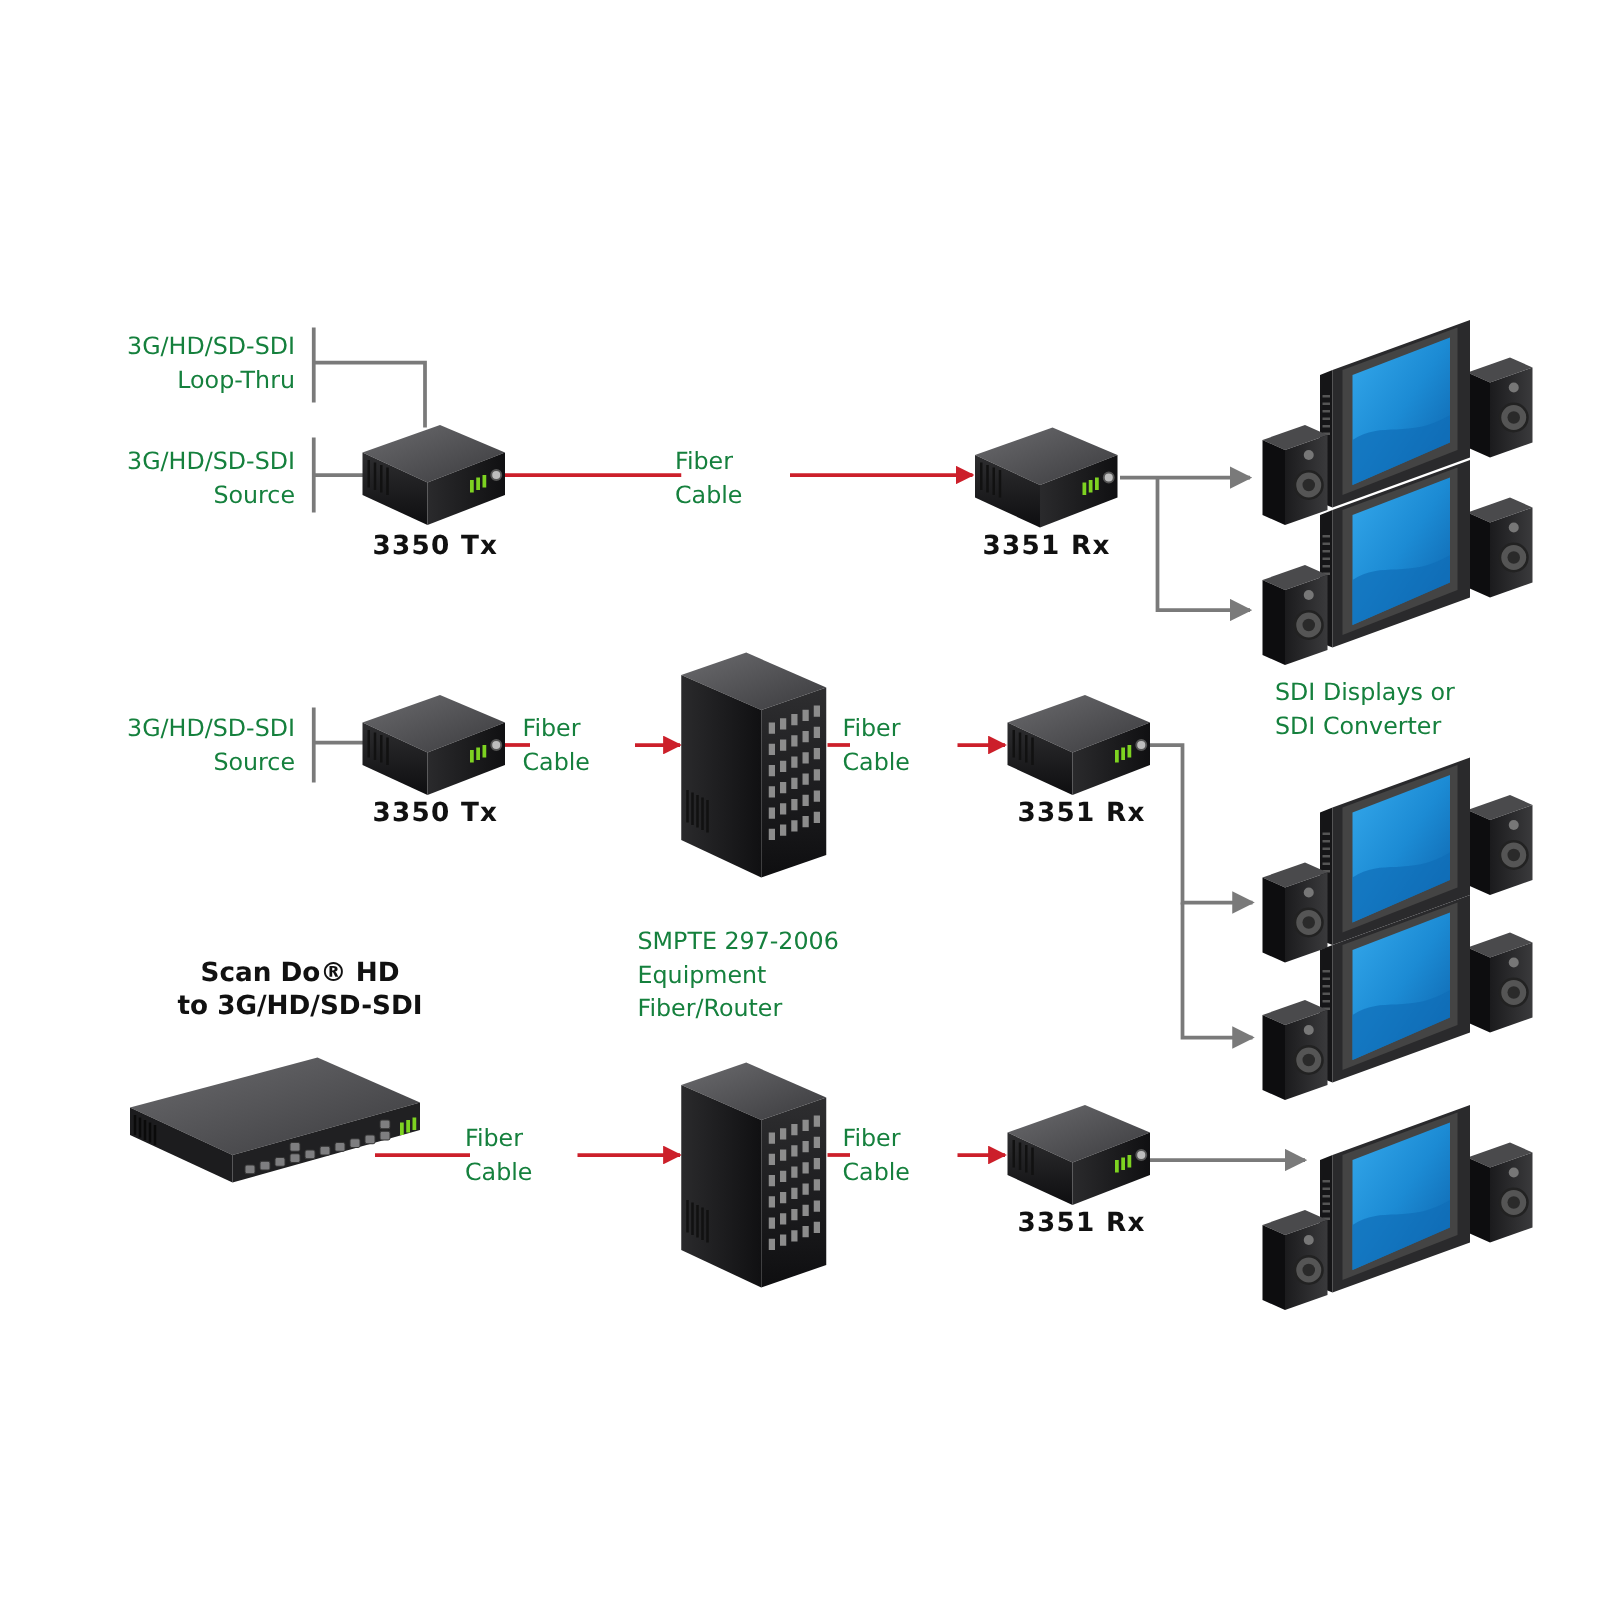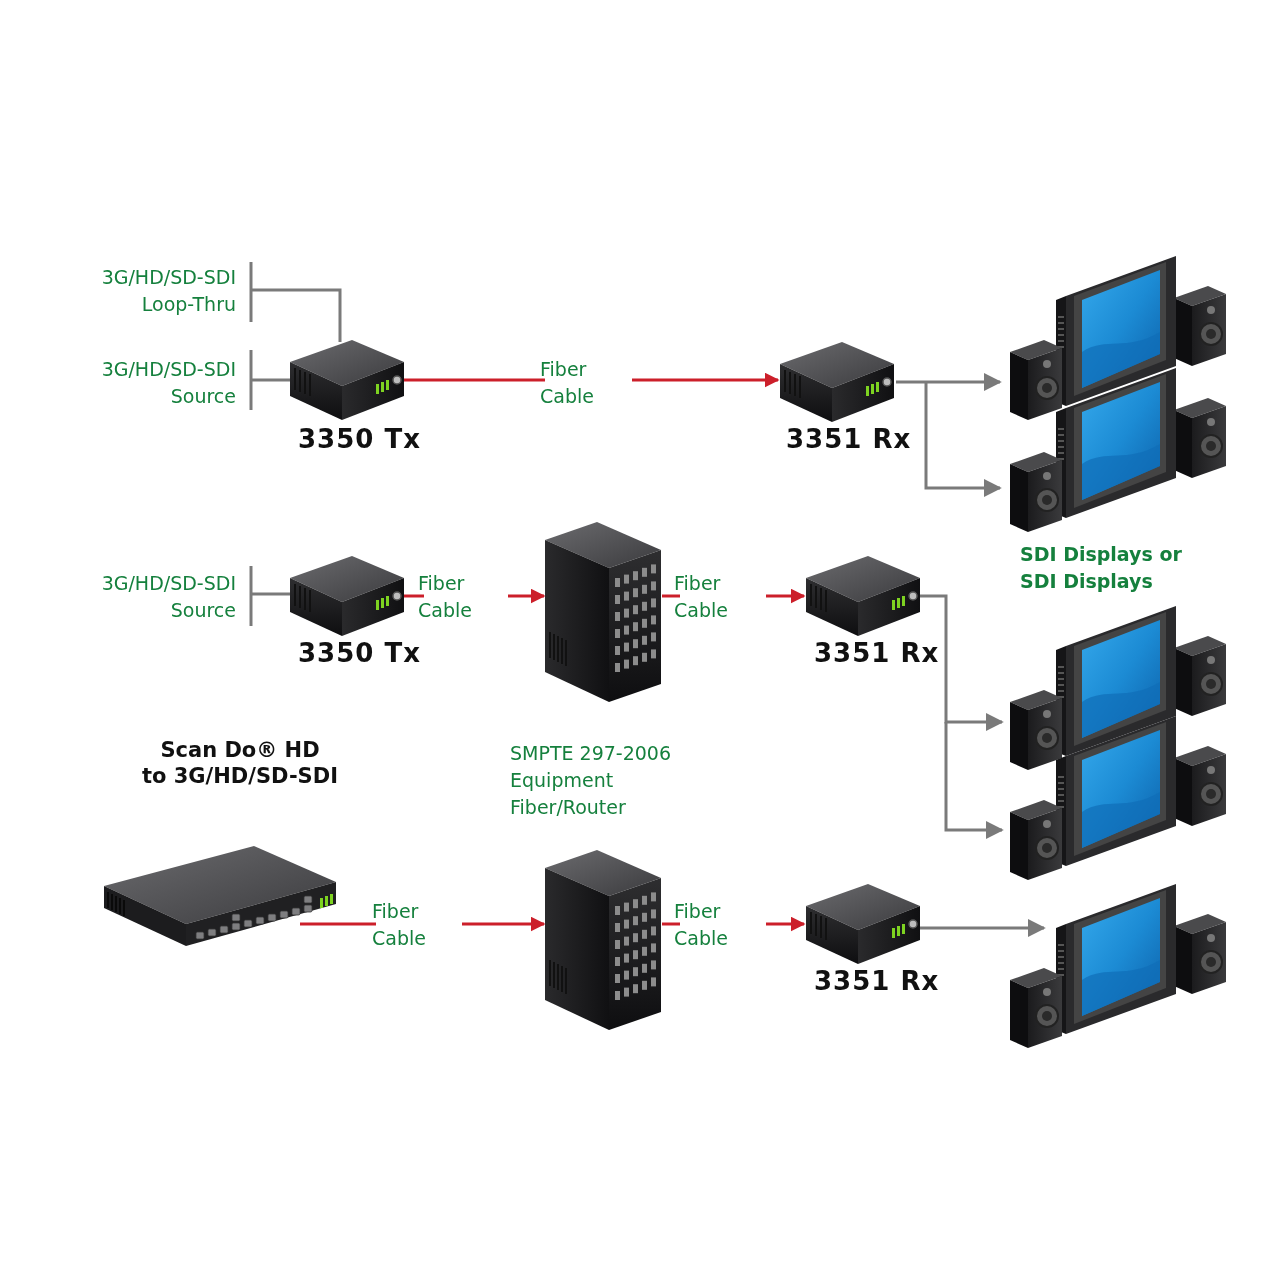--- a/index.html
+++ b/index.html
@@ -1,22 +1,22 @@
 <!DOCTYPE html>
 <html><head>
 <meta charset="utf-8">
 <style>
   html,body{margin:0;padding:0;background:#ffffff;}
   body{width:1280px;height:1280px;position:relative;overflow:hidden;font-family:"DejaVu Sans","Liberation Sans",sans-serif;}
   #diagram{position:absolute;left:0;top:0;width:1280px;height:1280px;}
   .lbl{position:absolute;color:#15803d;font-size:19px;line-height:27px;white-space:nowrap;font-family:"DejaVu Sans",sans-serif;}
   .lbl.right{text-align:right;}
   .lbl.center{}
-  .model{position:absolute;font-weight:bold;font-size:26px;color:#111;letter-spacing:1px;white-space:nowrap;font-family:"DejaVu Sans",sans-serif;}
-  .title{position:absolute;font-weight:bold;font-size:21px;line-height:26px;color:#111;text-align:center;white-space:nowrap;font-family:"DejaVu Sans",sans-serif;}
+  .model{position:absolute;font-weight:bold;font-size:21px;color:#111;letter-spacing:1px;white-space:nowrap;font-family:"DejaVu Sans",sans-serif;}
+  .title{position:absolute;font-weight:bold;font-size:21px;line-height:26px;color:#111;text-align:center;white-space:nowrap;font-family:"DejaVu Sans",sans-serif;margin-top:28px;}
   .line{display:block;}
 </style>
 </head>
 <body>
 
 <svg id="diagram" viewBox="0 0 1280 1280" width="1280" height="1280" xmlns="http://www.w3.org/2000/svg">
   <defs>
     <linearGradient id="gTop" x1="0" y1="0" x2="1" y2="1">
       <stop offset="0" stop-color="#6b6b6e"></stop>
         <stop offset="1" stop-color="#3b3b3e"></stop>
@@ -224,23 +224,23 @@
   <span class="line">3G/HD/SD-SDI</span>
   <span class="line">Source</span>
 </div>
 <div class="model" style="left:298px;top:424px;">3350  Tx</div>
 <div class="lbl center" style="left:540px;top:356px;width:96px;">
   <span class="line">Fiber</span>
   <span class="line">Cable</span>
 </div>
 <div class="model" style="left:786px;top:424px;">3351  Rx</div>
 
-<div class="lbl center" style="left:1020px;top:541px;width:176px;font-weight:bold;">
+<div class="lbl center" style="left:1020px;top:541px;width:176px;">
   <span class="line">SDI Displays or</span>
-  <span class="line">SDI Displays</span>
+  <span class="line">SDI Converter</span>
 </div>
 
 <div class="lbl right" style="left:60px;top:570px;width:176px;">
   <span class="line">3G/HD/SD-SDI</span>
   <span class="line">Source</span>
 </div>
 <div class="model" style="left:298px;top:638px;">3350  Tx</div>
 <div class="lbl center" style="left:418px;top:570px;width:96px;">
   <span class="line">Fiber</span>
   <span class="line">Cable</span>

